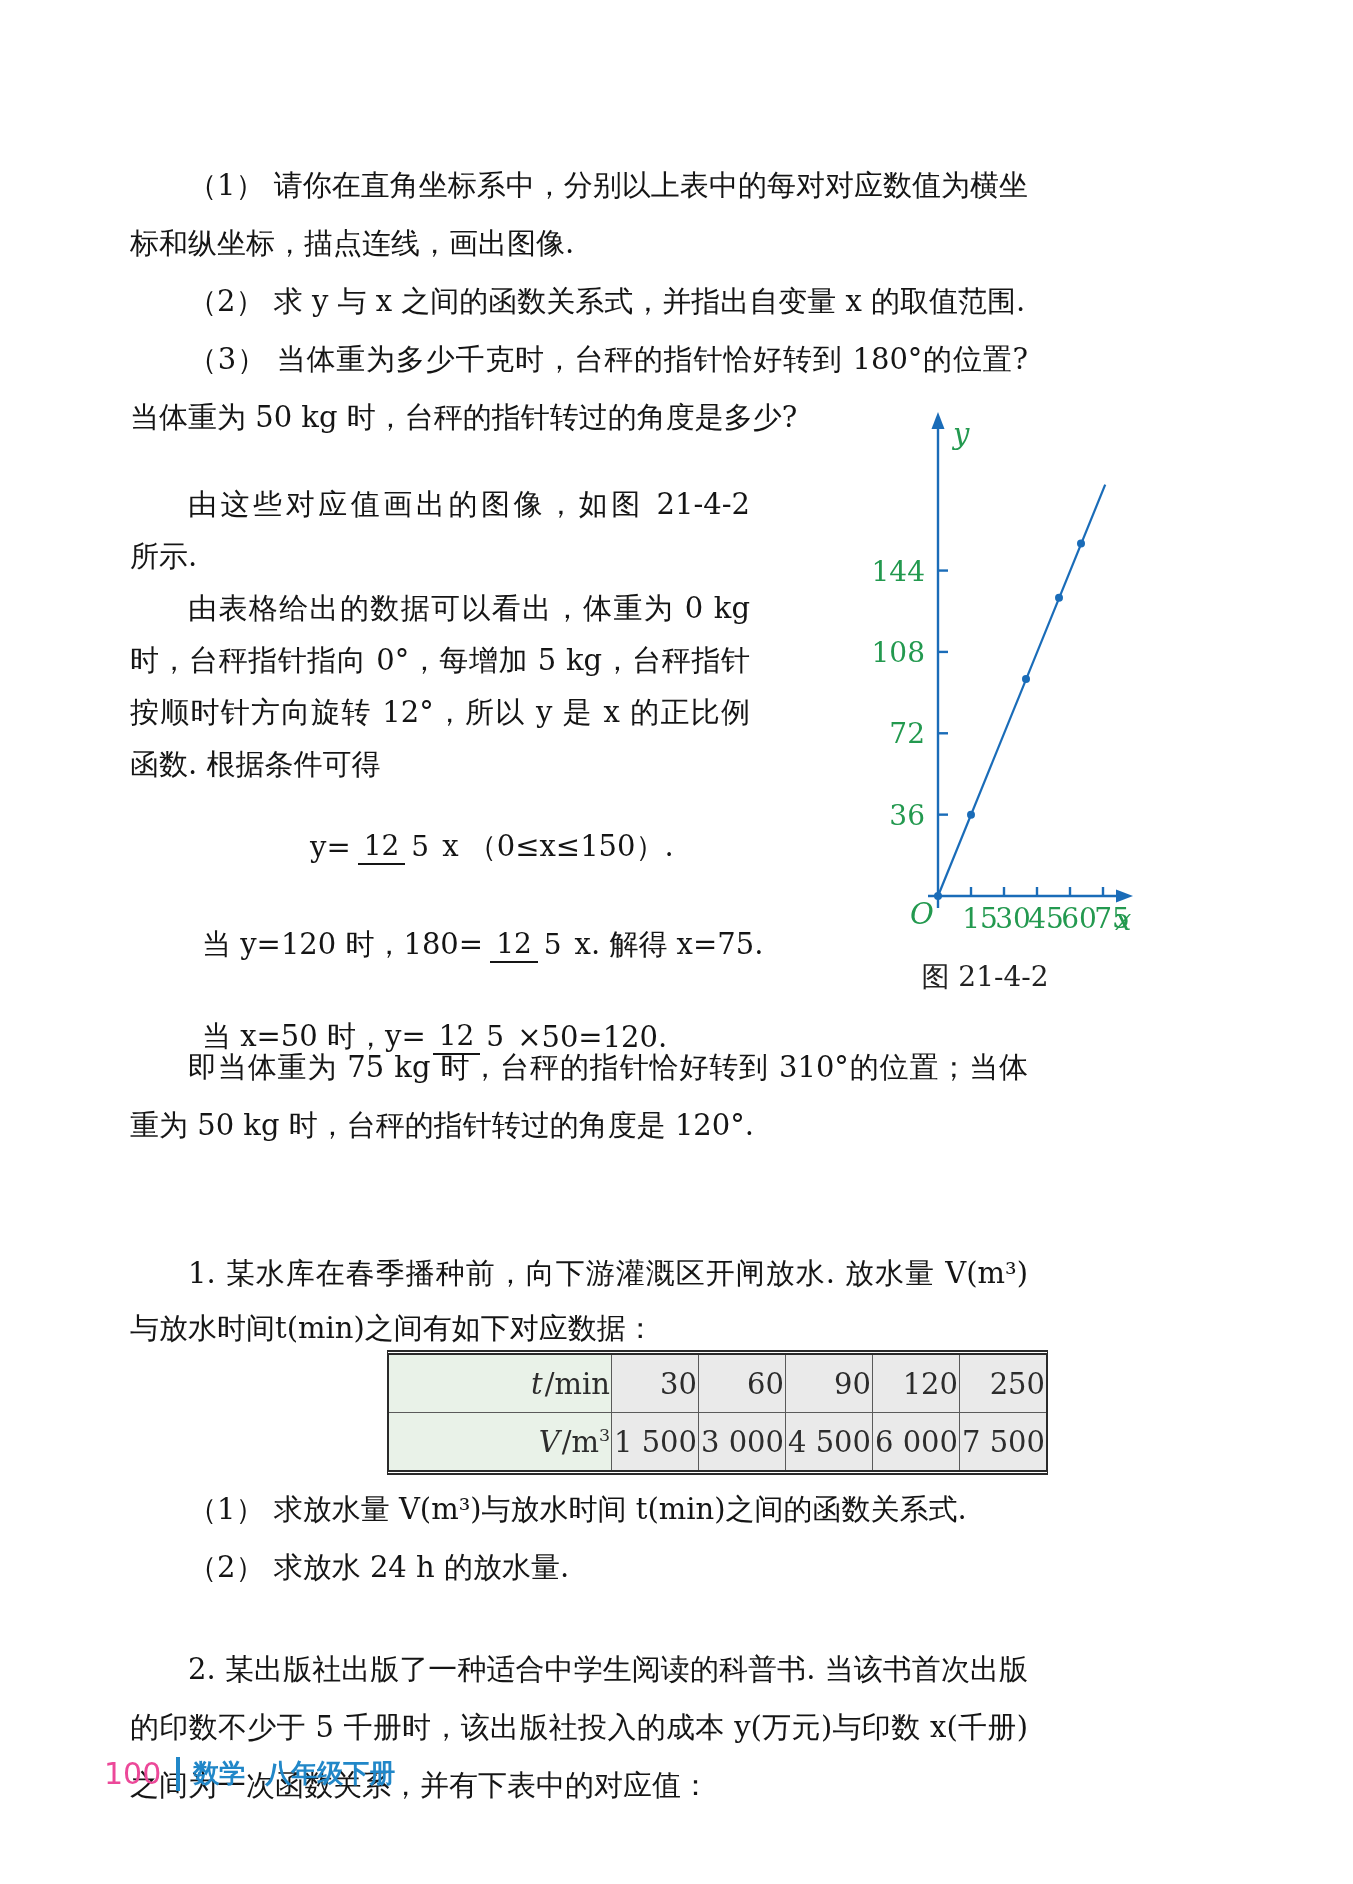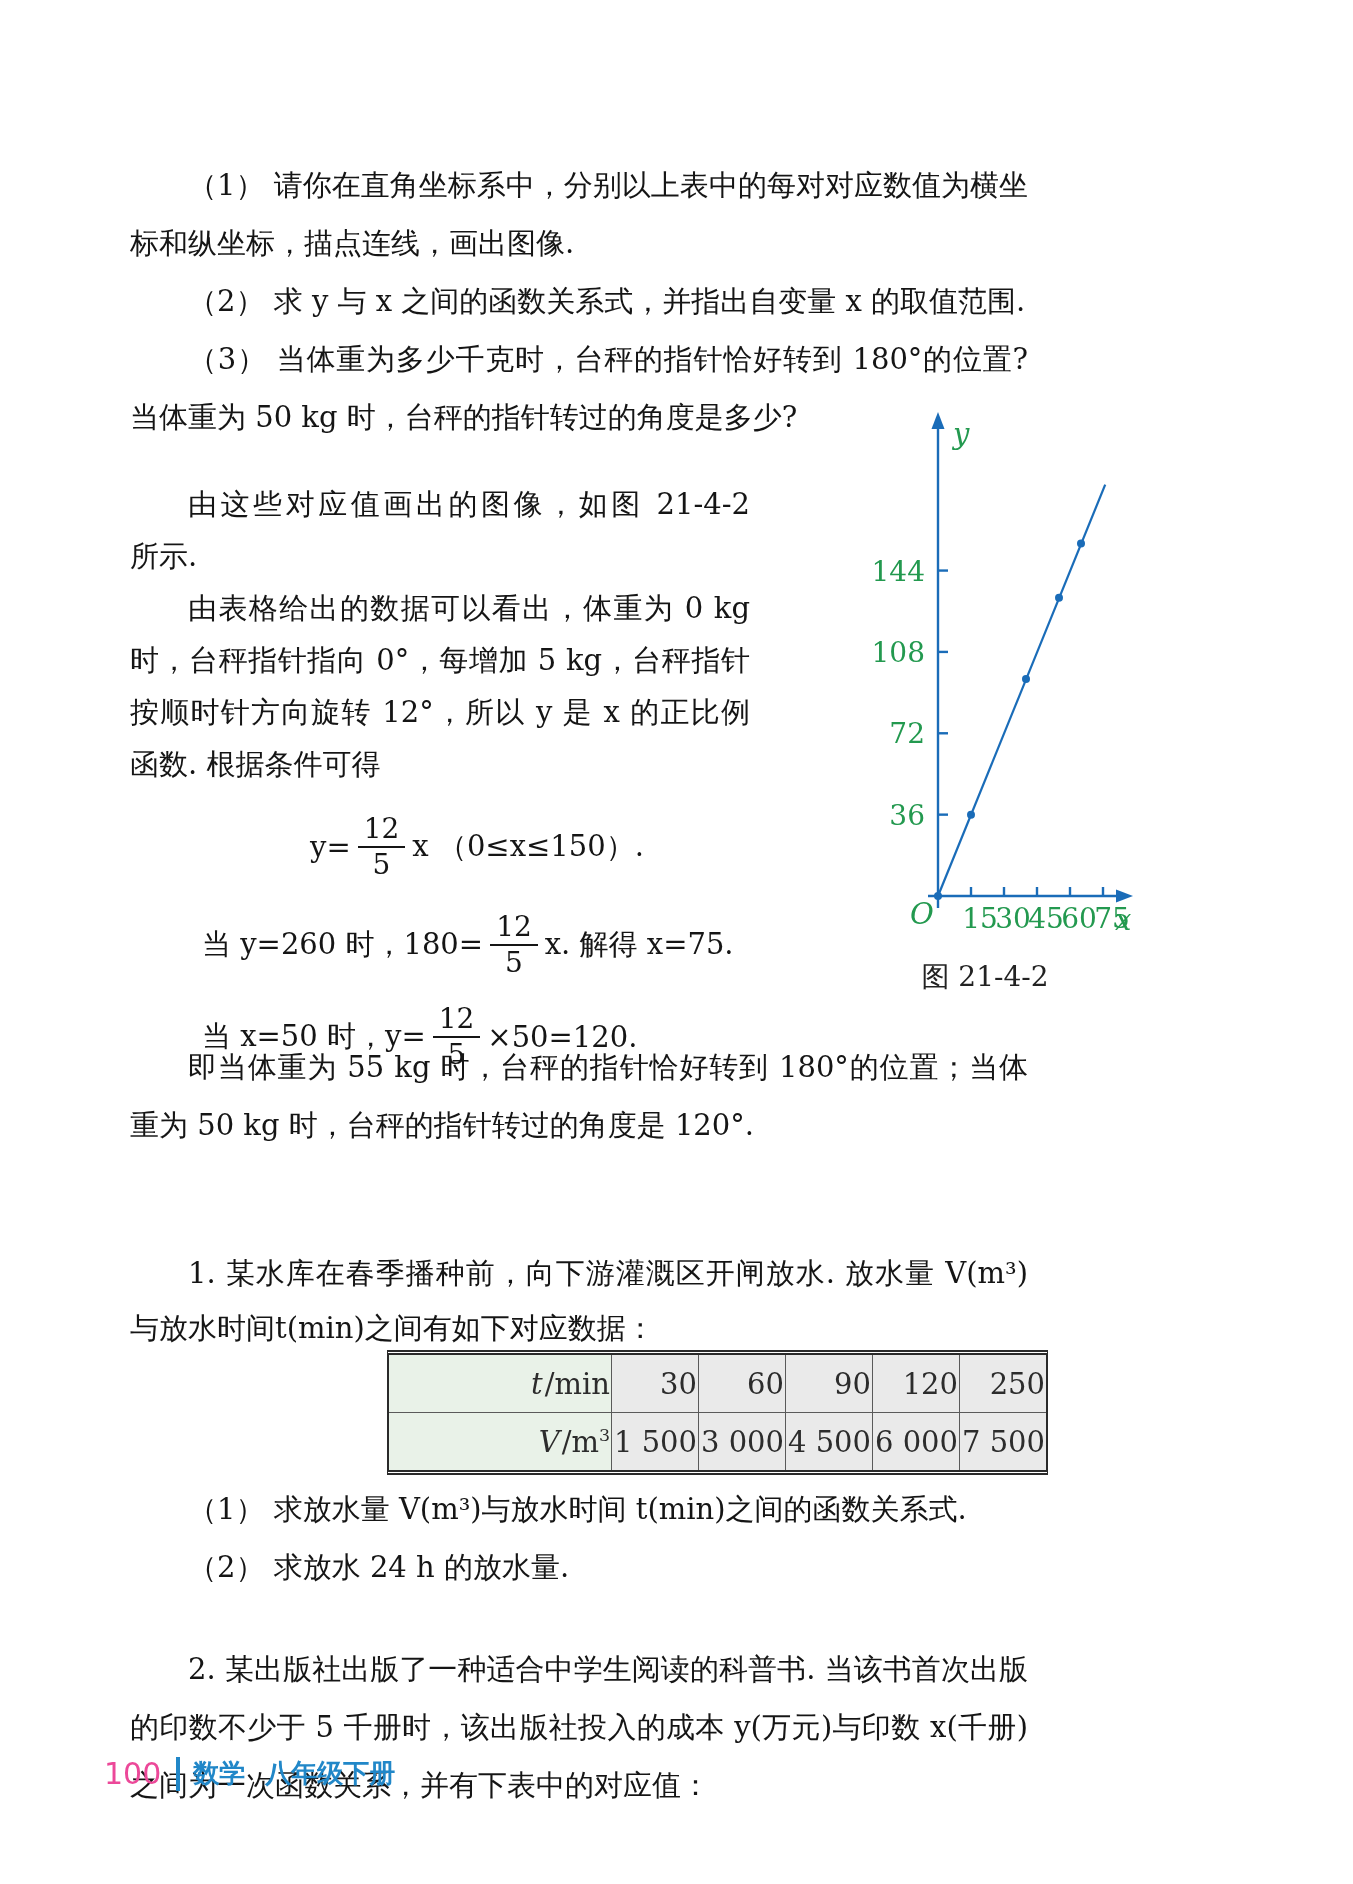--- a/index.html
+++ b/index.html
@@ -15,21 +15,21 @@
   .sol-wrap{position:absolute;top:408px;left:130px;width:1005px;display:flex;justify-content:space-between;}
   .sol-left{width:620px;padding-top:70px;}
   .sol-left p{line-height:52px;}
   .jline{text-align:justify;text-align-last:justify;text-indent:2em;font-size:29px;line-height:52px;}
   .jline2{font-size:29px;line-height:52px;}
 
   
   .fline{display:flex;align-items:center;font-size:29px;white-space:nowrap;}
   .fcenter{justify-content:flex-start;padding-left:180px;margin-top:14px;height:86px;}
   .fstep{padding-left:72px;height:86px;}
-  .frac{display:inline-flex;flex-direction:column;align-items:center;margin:0 7px;font-size:28px;line-height:1.2;}
+  .frac{display:inline-flex;flex-direction:row;align-items:center;margin:0 7px;font-size:28px;line-height:1.2;}
   .frac .num{padding:0 6px;border-bottom:2px solid #151515;}
   .frac .den{padding:0 6px;}
 
   
   .chart-col{width:300px;}
   .chart-caption{width:300px;text-align:center;font-size:28px;margin-top:6px;color:#222;}
 
   
   .badge{position:absolute;top:1154px;left:150px;width:445px;height:96px;}
   .badge-pill{position:absolute;left:0;top:14px;width:438px;height:58px;border-radius:30px;
@@ -84,21 +84,21 @@
       <div class="fline fcenter">
         <span>y=</span>
         <span class="frac">
           <span class="num">12</span>
           <span class="den">5</span>
         </span>
         <span>x （0≤x≤150）.</span>
       </div>
 
       <div class="fline fstep" style="margin-top:12px;">
-        <span>当 y=260 时，180=</span>
+        <span>当 y=120 时，180=</span>
         <span class="frac">
           <span class="num">12</span>
           <span class="den">5</span>
         </span>
         <span>x. 解得 x=75.</span>
       </div>
 
       <div class="fline fstep" style="margin-top:6px;">
         <span>当 x=50 时，y=</span>
         <span class="frac">
@@ -141,21 +141,21 @@
           <circle cx="136" cy="406.64" r="4" fill="#1a6cb8"></circle>
           <circle cx="191" cy="271.04" r="4" fill="#1a6cb8"></circle>
           <circle cx="224" cy="189.68" r="4" fill="#1a6cb8"></circle>
           <circle cx="246" cy="135.44000000000005" r="4" fill="#1a6cb8"></circle>
         </svg>
       <div class="chart-caption">图 21-4-2</div>
     </div>
   </div>
 
   <div class="abs" style="top:1038px;left:130px;width:898px;">
-    <p class="indent">即当体重为 55 kg 时，台秤的指针恰好转到 180°的位置；当体重为 50 kg 时，台秤的指针转过的角度是 120°.</p>
+    <p class="indent">即当体重为 75 kg 时，台秤的指针恰好转到 310°的位置；当体重为 50 kg 时，台秤的指针转过的角度是 120°.</p>
   </div>
 
 
   <div class="abs" style="top:1246px;left:130px;width:898px;">
     <p class="indent" style="line-height:55px;">1. 某水库在春季播种前，向下游灌溉区开闸放水. 放水量 V(m³)与放水时间t(min)之间有如下对应数据：</p>
   </div>
 
   <table class="data-table">
     <tbody id="data-table-body">
         <tr>

